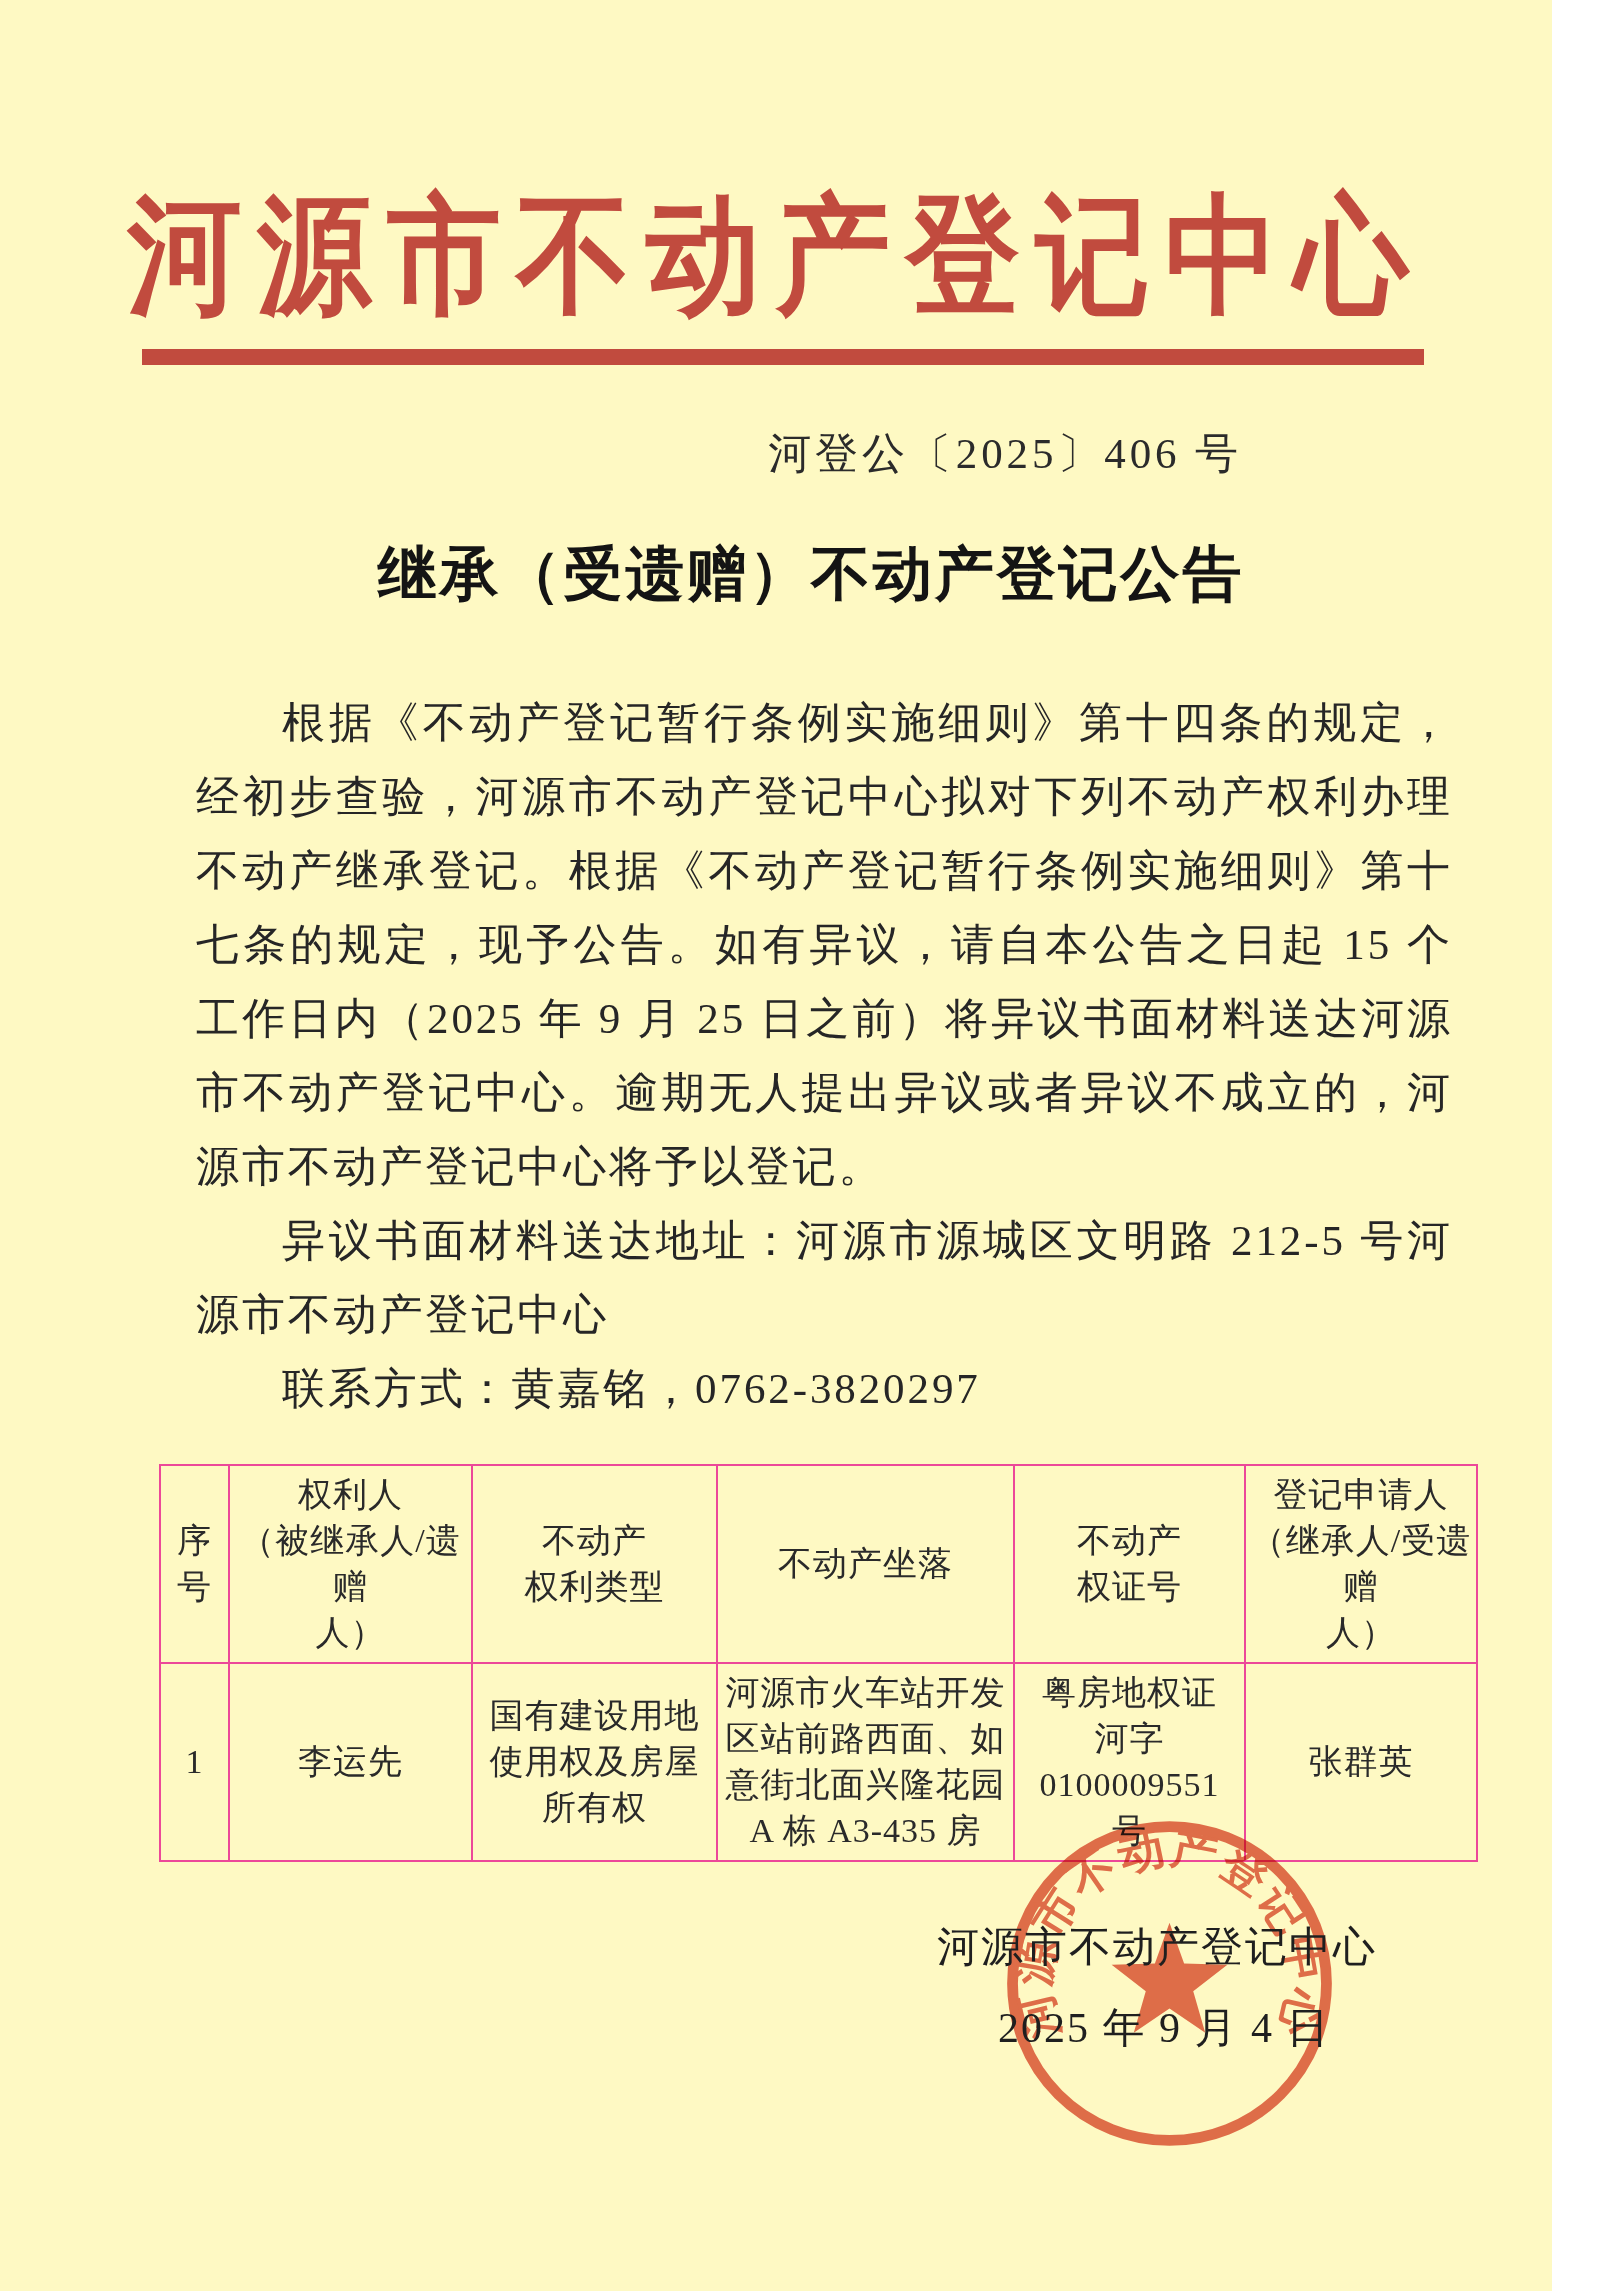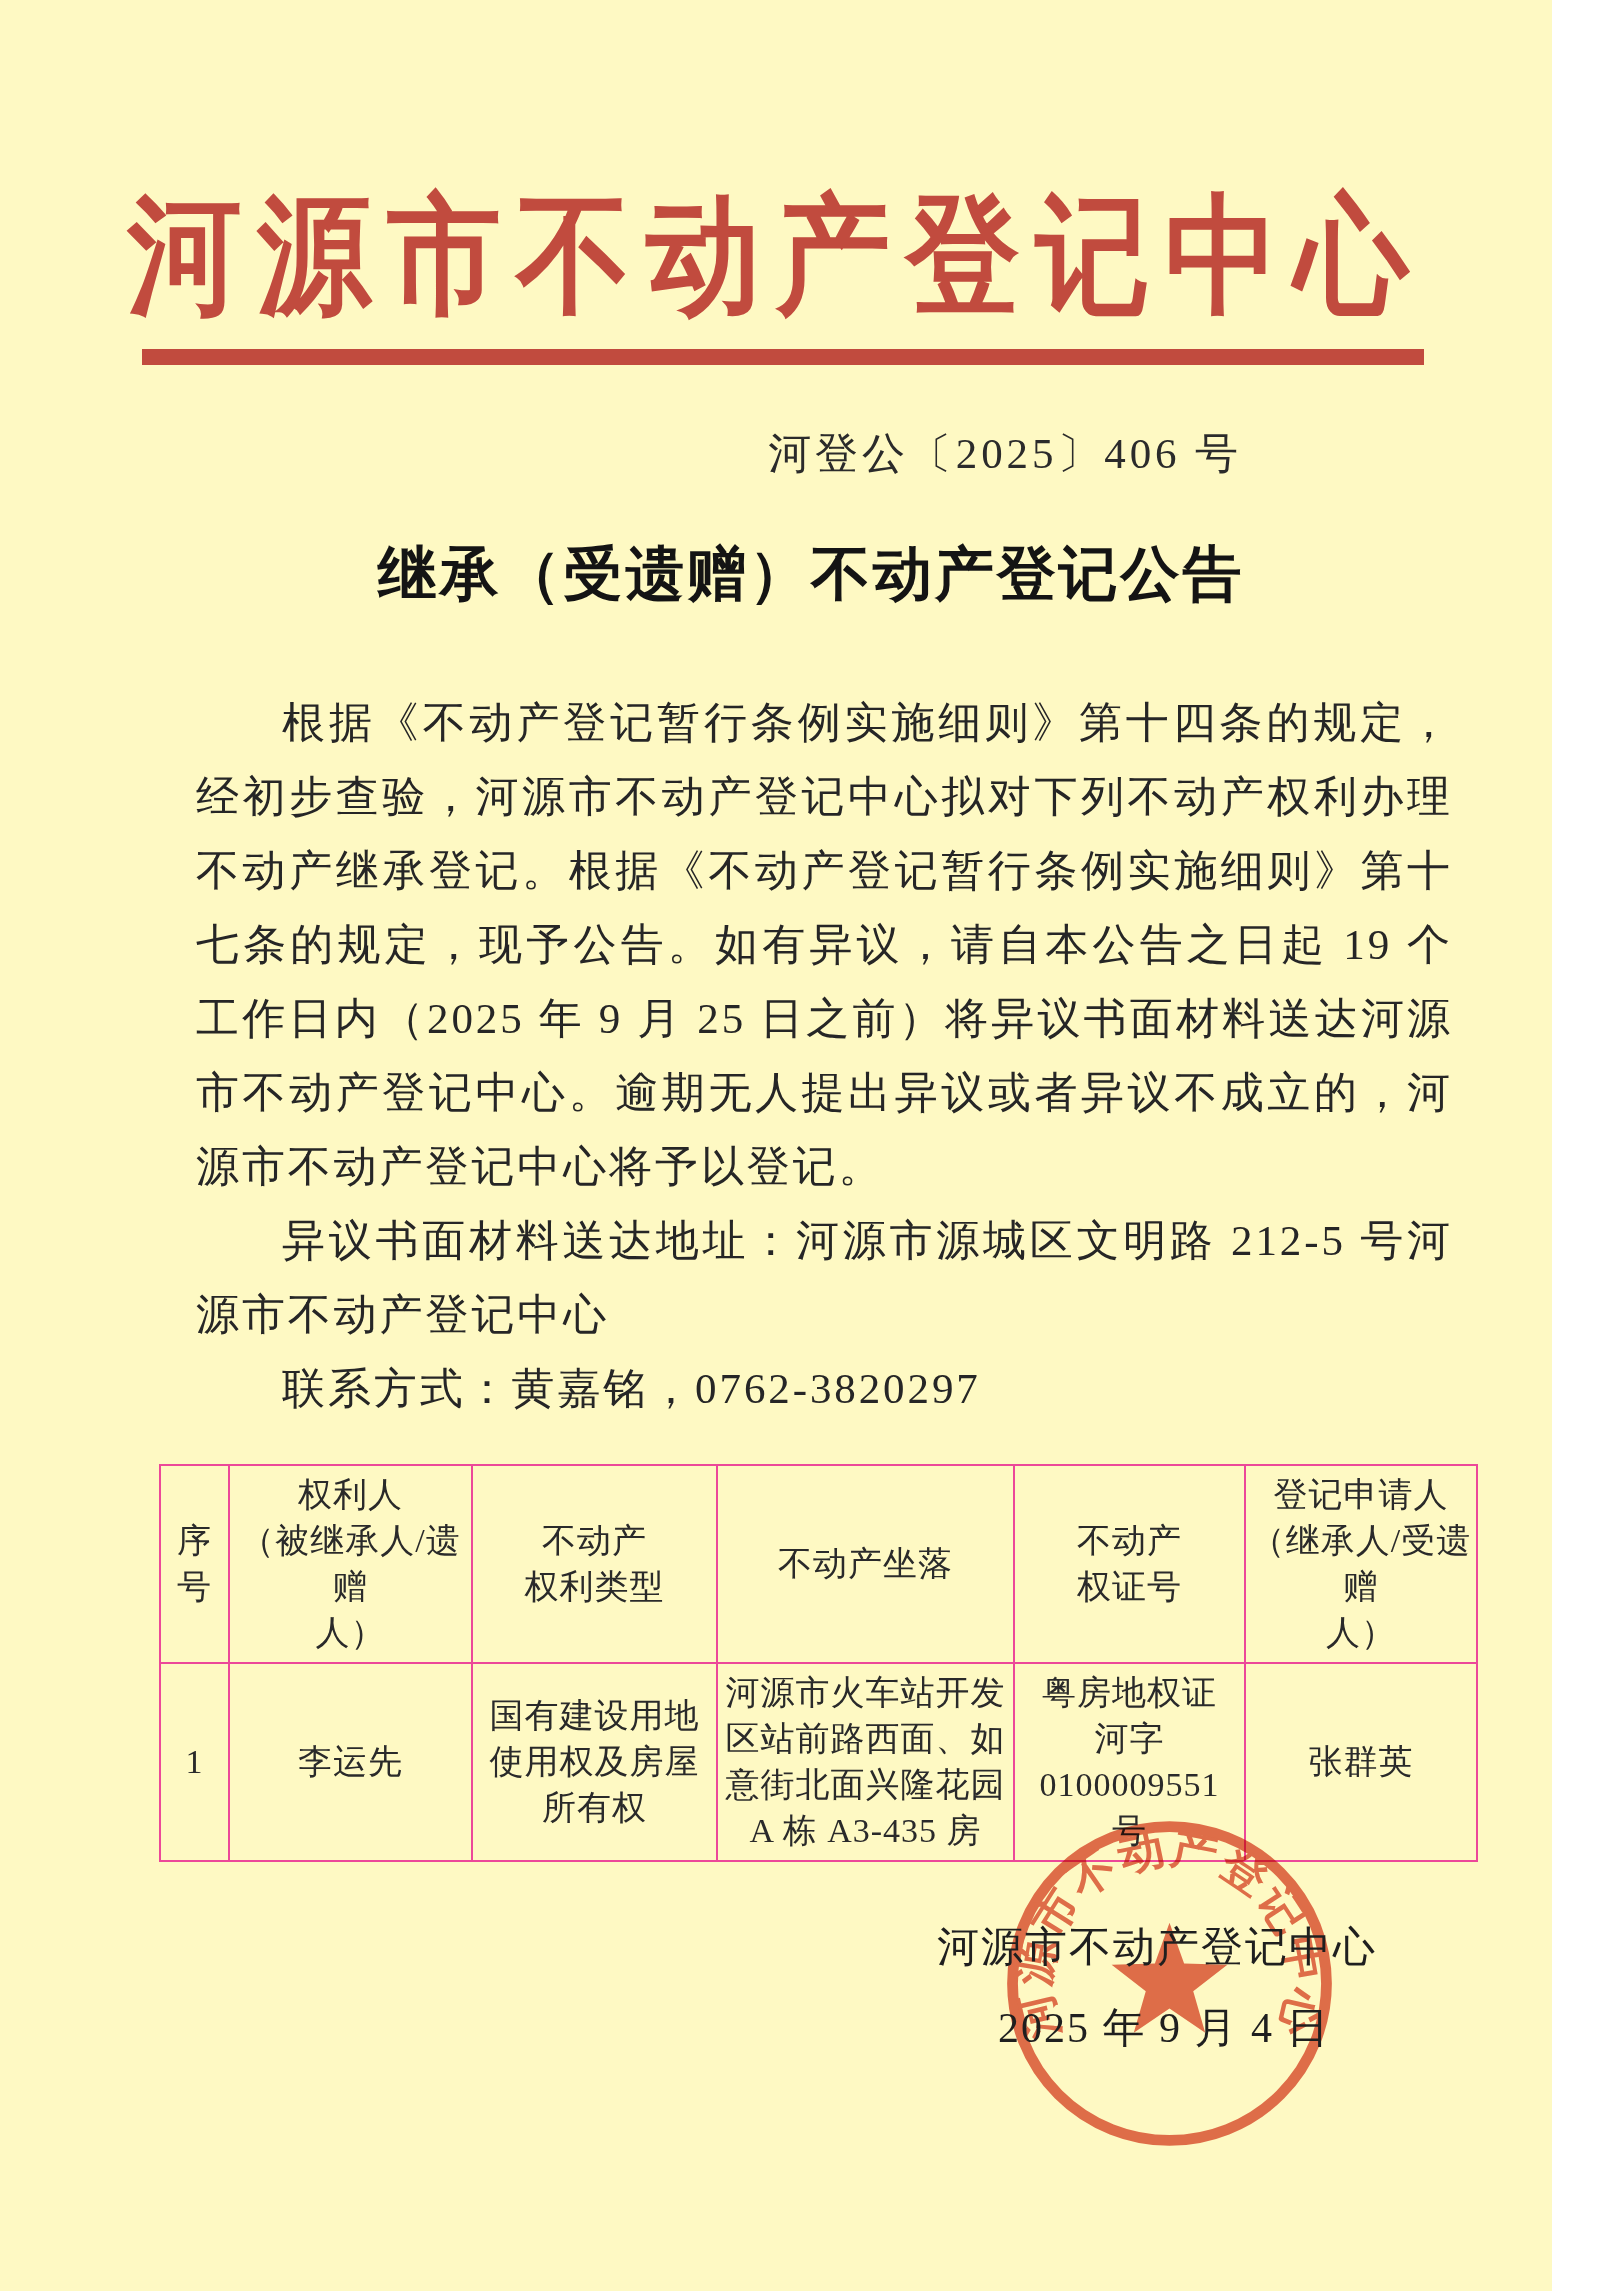--- a/index.html
+++ b/index.html
@@ -71,21 +71,21 @@
 
   <div class="org-title">河源市不动产登记中心</div>
 
   <div class="red-bar"></div>
 
   <div class="doc-number">河登公〔2025〕406 号</div>
 
   <div class="notice-title">继承（受遗赠）不动产登记公告</div>
 
   <div class="body-text">
-    <p>根据《不动产登记暂行条例实施细则》第十四条的规定，经初步查验，河源市不动产登记中心拟对下列不动产权利办理不动产继承登记。根据《不动产登记暂行条例实施细则》第十七条的规定，现予公告。如有异议，请自本公告之日起 19 个工作日内（2025 年 9 月 25 日之前）将异议书面材料送达河源市不动产登记中心。逾期无人提出异议或者异议不成立的，河源市不动产登记中心将予以登记。</p>
+    <p>根据《不动产登记暂行条例实施细则》第十四条的规定，经初步查验，河源市不动产登记中心拟对下列不动产权利办理不动产继承登记。根据《不动产登记暂行条例实施细则》第十七条的规定，现予公告。如有异议，请自本公告之日起 15 个工作日内（2025 年 9 月 25 日之前）将异议书面材料送达河源市不动产登记中心。逾期无人提出异议或者异议不成立的，河源市不动产登记中心将予以登记。</p>
     <p>异议书面材料送达地址：河源市源城区文明路 212-5 号河源市不动产登记中心</p>
     <p>联系方式：黄嘉铭，0762-3820297</p>
   </div>
 
   <table class="reg-table">
     <colgroup>
       <col style="width:69px">
       <col style="width:243px">
       <col style="width:245px">
       <col style="width:297px">

